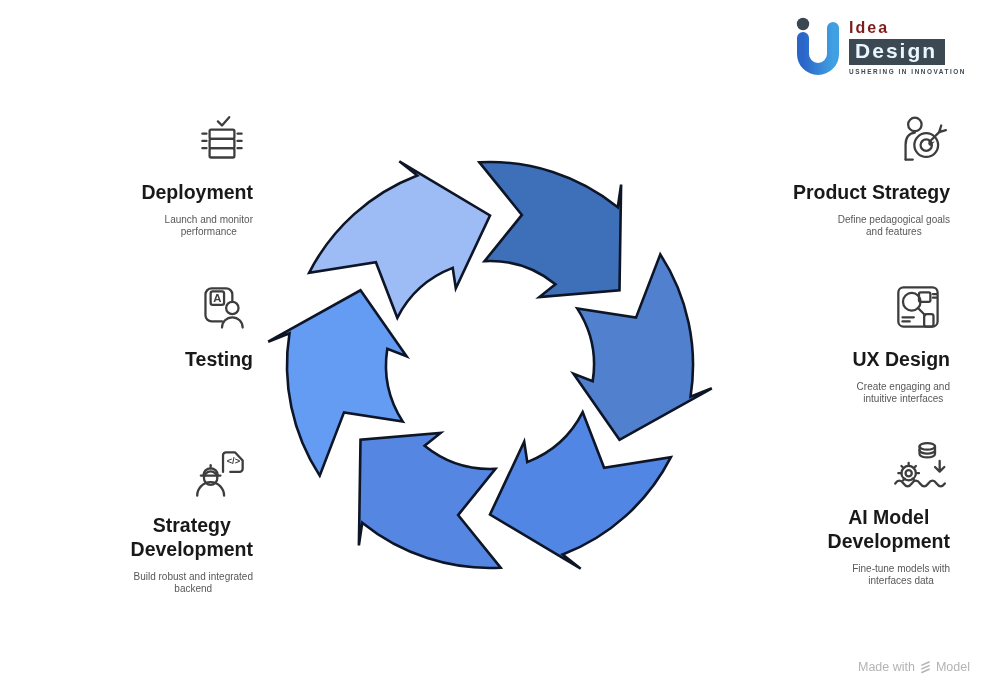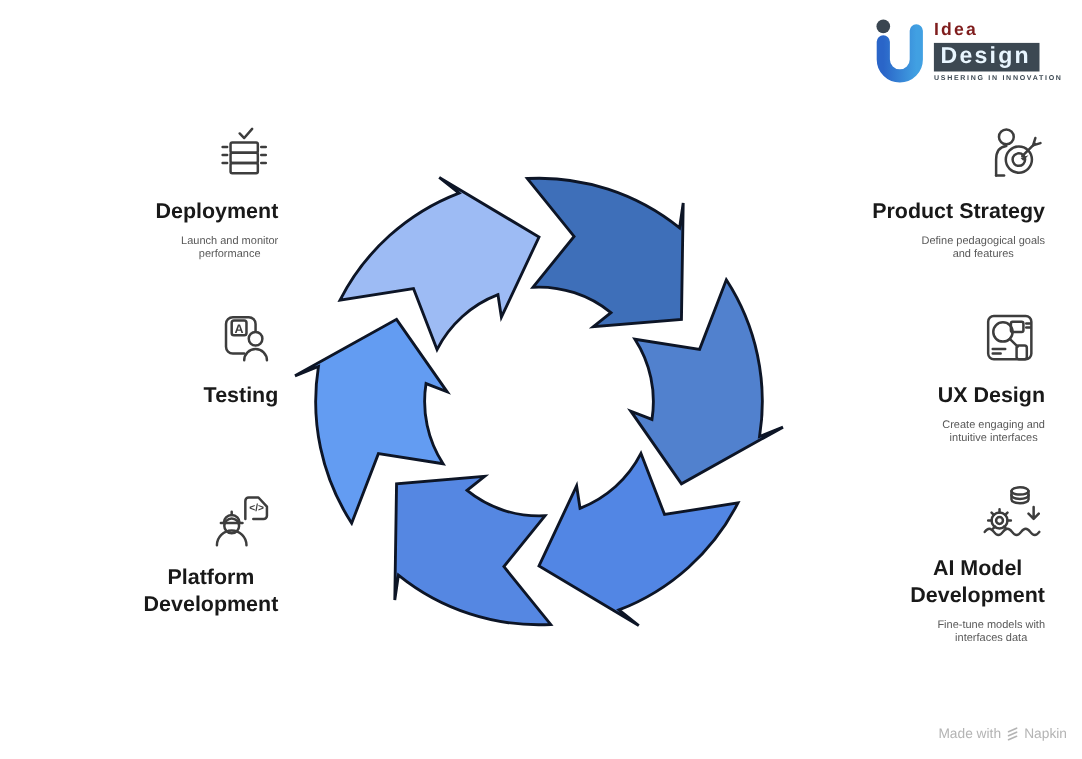--- a/index.html
+++ b/index.html
@@ -78,22 +78,24 @@
       <svg viewBox="0 0 60 60">
         <path d="M31 27 V11 a3 3 0 0 1 3 -3 h8.5 l7.5 8 v8 a3 3 0 0 1 -3 3 h-9"></path>
         <text x="41" y="19.5" font-size="9" text-anchor="middle">&lt;/&gt;</text>
         <circle cx="19" cy="33" r="6.5"></circle>
         <path d="M12 30.5 a7 7 0 0 1 14 0"></path>
         <path d="M9.5 30.5 h19"></path>
         <path d="M19 23.5 v-3"></path>
         <path d="M6 50 a13 13 0 0 1 26 0"></path>
       </svg>
     </div>
-    <h3 class="stage-title">Platform
+    <h3 class="stage-title">Strategy
 Development</h3>
+    <p class="stage-desc">Build robust and integrated
+backend</p>
   </div>
 
   <div class="stage col-right" style="top:278px">
     <div class="stage-icon">
       <svg viewBox="0 0 60 60">
         <rect x="10" y="9" width="38" height="38" rx="5"></rect>
         <circle cx="23" cy="23" r="8.5"></circle>
         <rect x="30" y="14" width="11" height="9" rx="1.5"></rect>
         <path d="M43.5 15.5 h3.5 M43.5 19 h3.5"></path>
         <path d="M29 29 L36 36"></path>
@@ -168,16 +170,16 @@
       <div class="logo-usher-box">Design</div>
       <div class="logo-tagline">USHERING IN INNOVATION</div>
     </div>
   </div>
 
   <div class="footer">
     <span>Made with</span>
     <svg viewBox="0 0 12 15">
       <path d="M2 5.5 L10 2 M2 9.5 L10 6 M2 13.5 L10 10"></path>
     </svg>
-    <span>Napkin</span>
+    <span>Model</span>
   </div>
 
 </div>
 
 </body></html>

